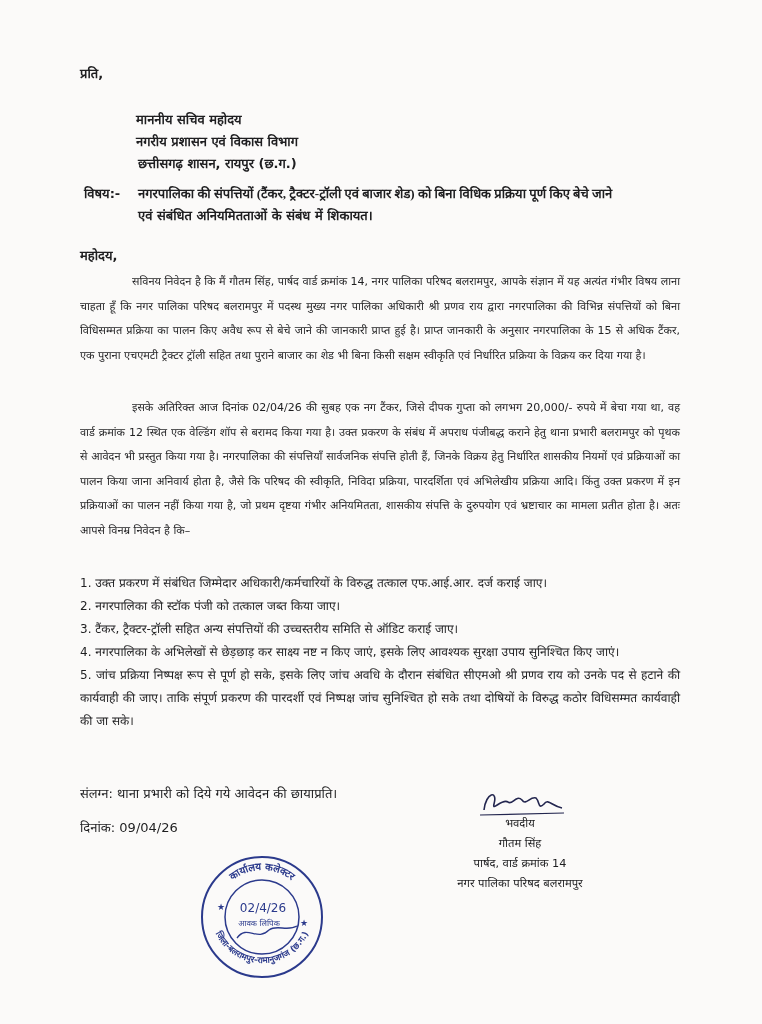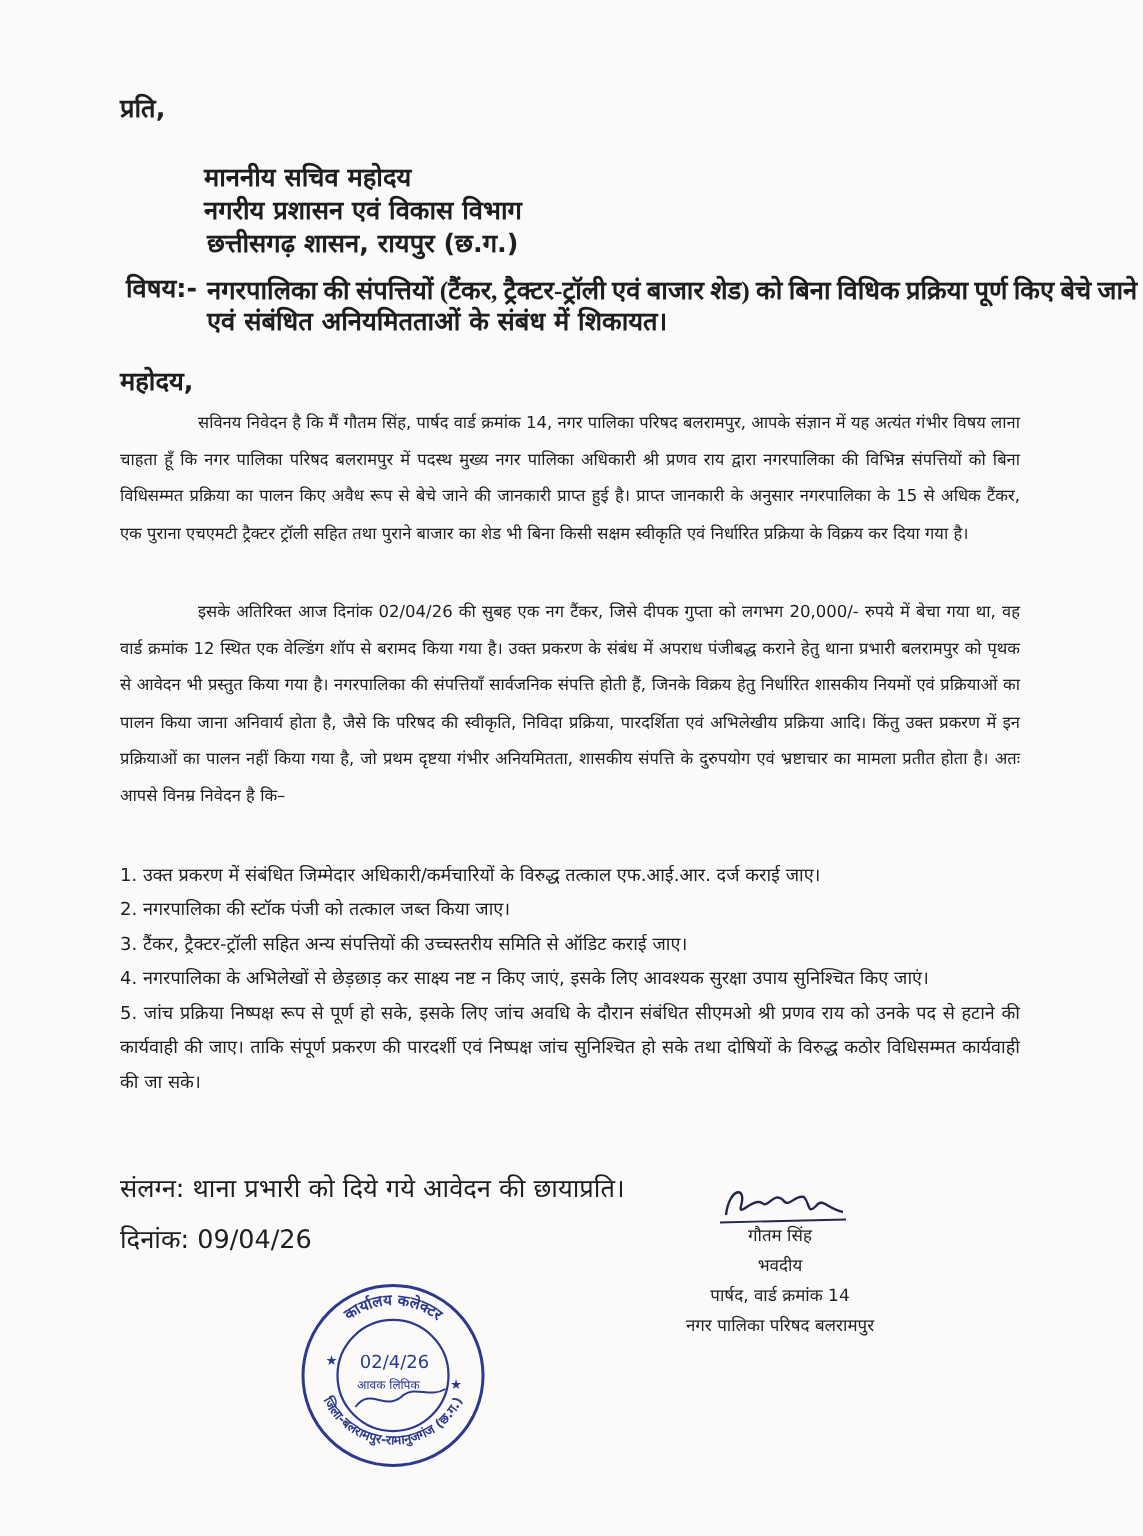--- a/index.html
+++ b/index.html
@@ -4,21 +4,21 @@
 <style>
   html, body { margin: 0; padding: 0; }
   body {
     width: 762px; height: 1024px; overflow: hidden;
     background: #fbfaf9;
     font-family: "DejaVu Sans", sans-serif;
     color: #1e1e20;
     position: relative;
   }
   .page { position: absolute; inset: 0; }
-  .t { position: absolute; font-size: 17px; line-height: 15px; white-space: nowrap; }
+  .t { position: absolute; font-size: 13px; line-height: 15px; white-space: nowrap; }
   .b { font-weight: bold; }
   .para { position: absolute; left: 80px; width: 600px; font-size: 11px; line-height: 24.5px; text-align: justify; }
   .para .indent { display: inline-block; width: 52px; }
   .list { position: absolute; left: 80px; width: 600px; font-size: 12px; line-height: 23px; }
   .list div { text-align: justify; }
   .sig-block { position: absolute; left: 420px; width: 200px; text-align: center; font-size: 11.3px; line-height: 20px; }
   .stamp { position: absolute; left: 197px; top: 852px; width: 130px; height: 130px; }
   .sig { position: absolute; left: 478px; top: 784px; width: 90px; height: 36px; }
 </style>
 </head>
@@ -56,22 +56,22 @@
 
   <div class="t" style="left:80px; top:786px;">संलग्न: थाना प्रभारी को दिये गये आवेदन की छायाप्रति।</div>
   <div class="t" style="left:80px; top:820px;">दिनांक: 09/04/26</div>
 
   <svg class="sig" viewBox="0 0 90 36">
     <path d="M6 26 C8 8, 20 6, 16 20 C14 28, 24 14, 30 18 C34 22, 38 10, 44 16 C48 22, 52 12, 58 14 C62 18, 60 26, 66 20 C70 14, 74 22, 84 24" fill="none" stroke="#23264f" stroke-width="1.6"></path>
     <line x1="2" y1="31" x2="86" y2="29" stroke="#23264f" stroke-width="1.2"></line>
   </svg>
 
   <div class="sig-block" style="top:814px;">
+    <div>भवदीय</div>
     <div>गौतम सिंह</div>
-    <div>भवदीय</div>
     <div>पार्षद, वार्ड क्रमांक 14</div>
     <div>नगर पालिका परिषद बलरामपुर</div>
   </div>
 
   <svg class="stamp" viewBox="0 0 130 130">
     <defs>
       <path id="arcTop" d="M 18 65 A 47 47 0 0 1 112 65"></path>
       <path id="arcBot" d="M 14 60 A 51 51 0 0 0 116 60"></path>
     </defs>
     <circle cx="65" cy="65" r="60" fill="none" stroke="#2b3a8c" stroke-width="2"></circle>

